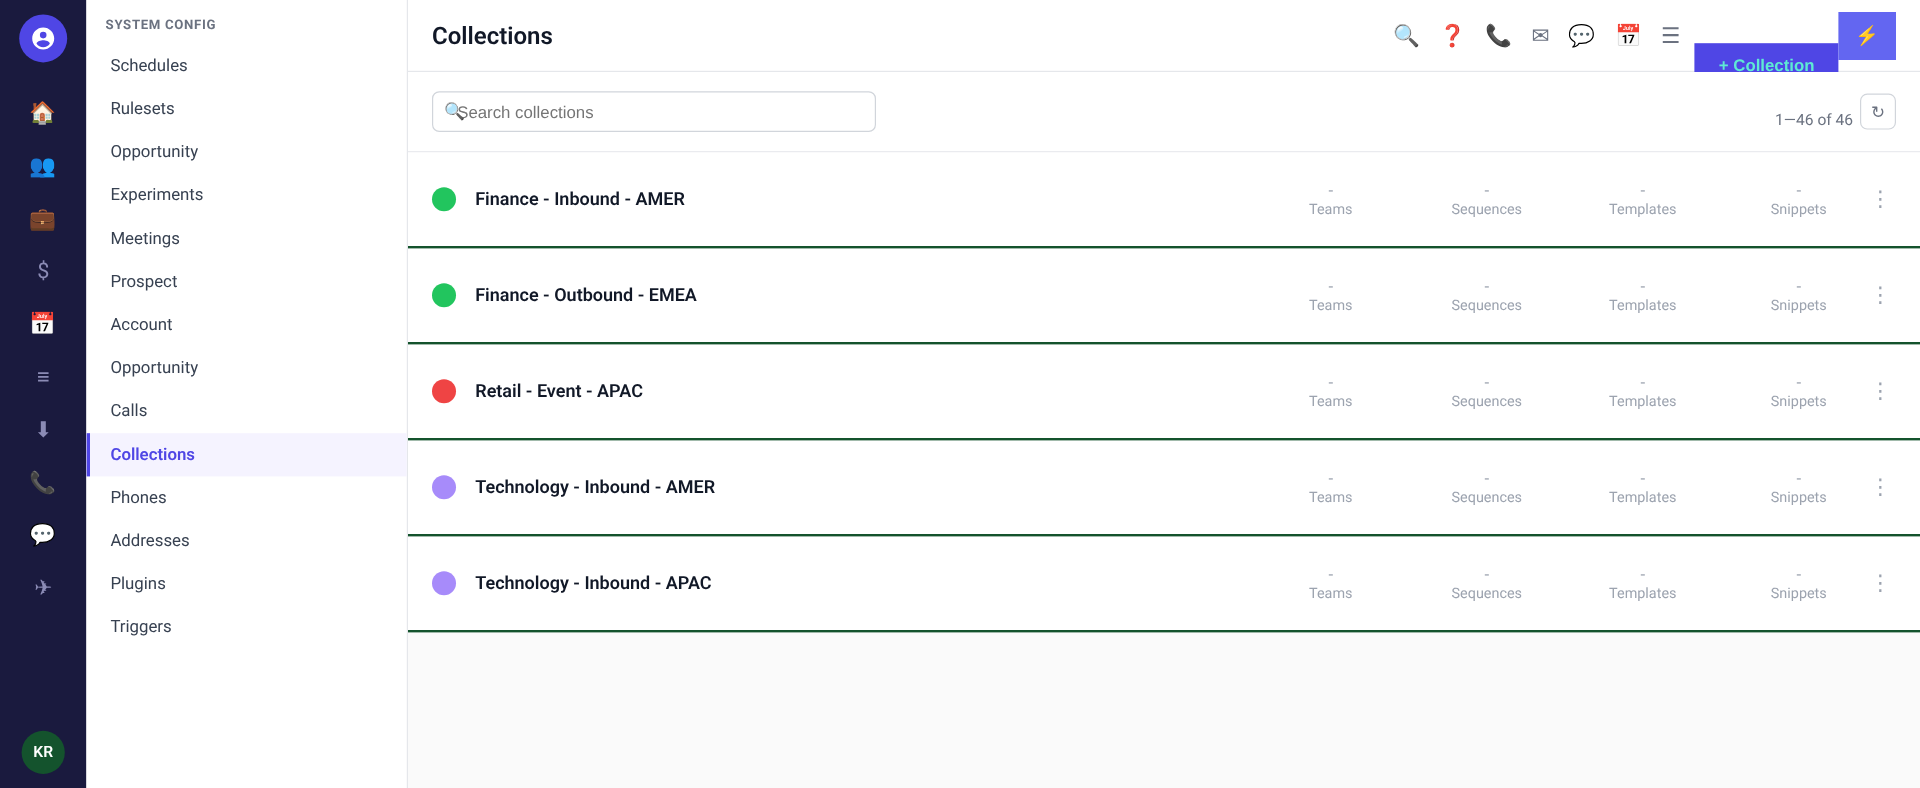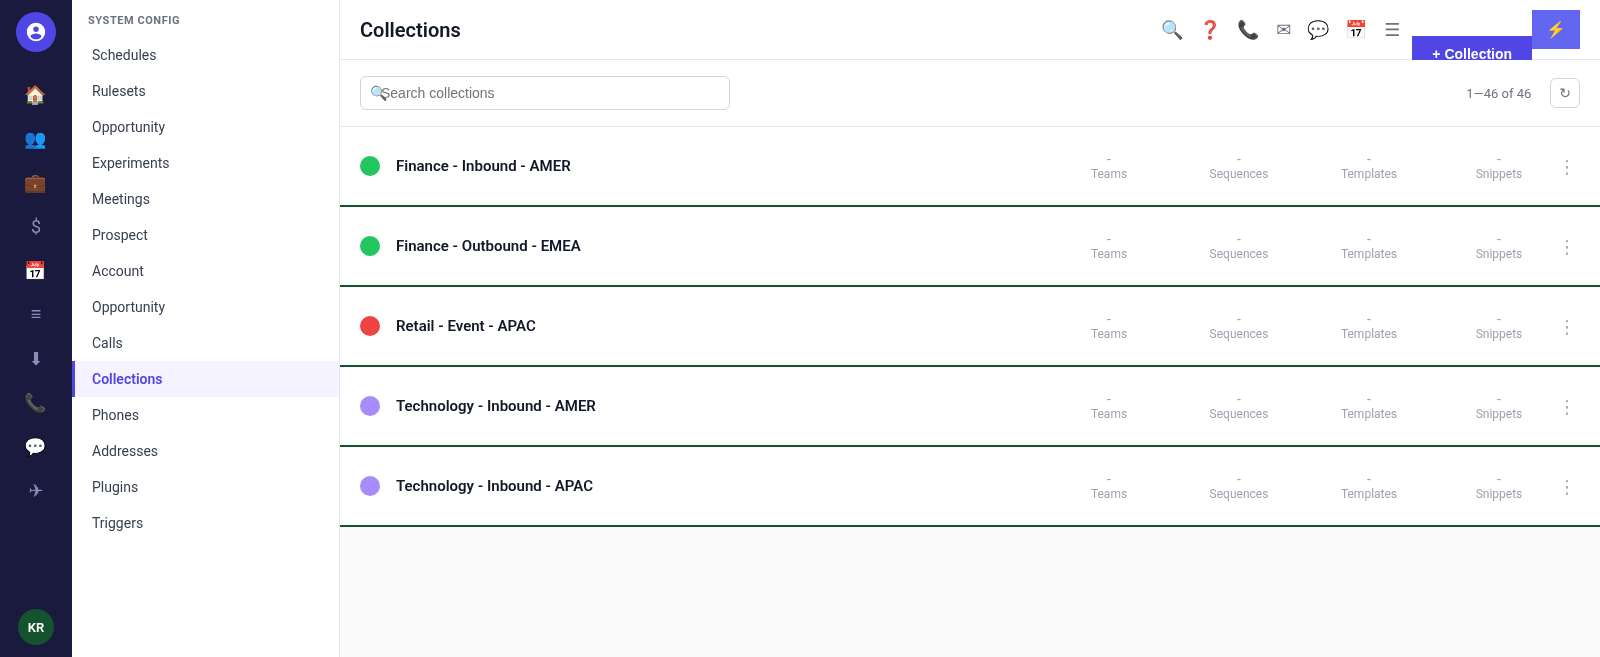--- a/index.html
+++ b/index.html
@@ -106,21 +106,21 @@
       align-items: center;
       gap: 16px;
       color: #6b7280;
     }
     .topbar-icons span {
       font-size: 18px;
       cursor: pointer;
     }
     .add-button {
       background: #4f46e5;
-      color: #ffffff;
+      color: #5eead4;
       border: none;
       padding: 10px 20px;
       font-size: 14px;
       font-weight: 600;
       cursor: pointer;
       display: flex;
       align-items: center;
       gap: 6px;
       margin-left: 12px;
       margin-top: 48px;
@@ -166,22 +166,22 @@
       width: 100%;
       padding: 8px 12px 8px 20px;
       border: 1px solid #d1d5db;
       border-radius: 6px;
       font-size: 14px;
       color: #374151;
       outline: none;
     }
     .count-refresh {
       display: flex;
-      align-items: center;
-      gap: 19px;
+      align-items: flex-end;
+      gap: 6px;
       color: #6b7280;
       font-size: 13px;
     }
     .refresh-btn {
       background: none;
       border: 1px solid #d1d5db;
       border-radius: 6px;
       padding: 6px 8px;
       cursor: pointer;
       color: #6b7280;

